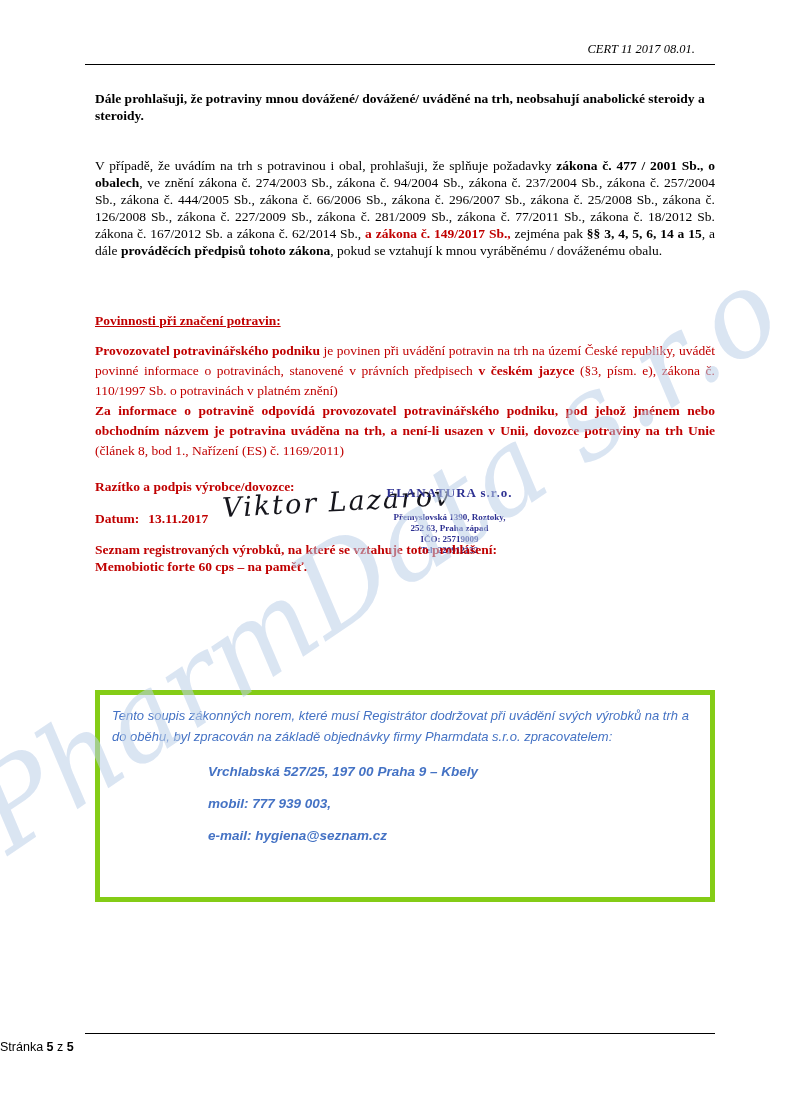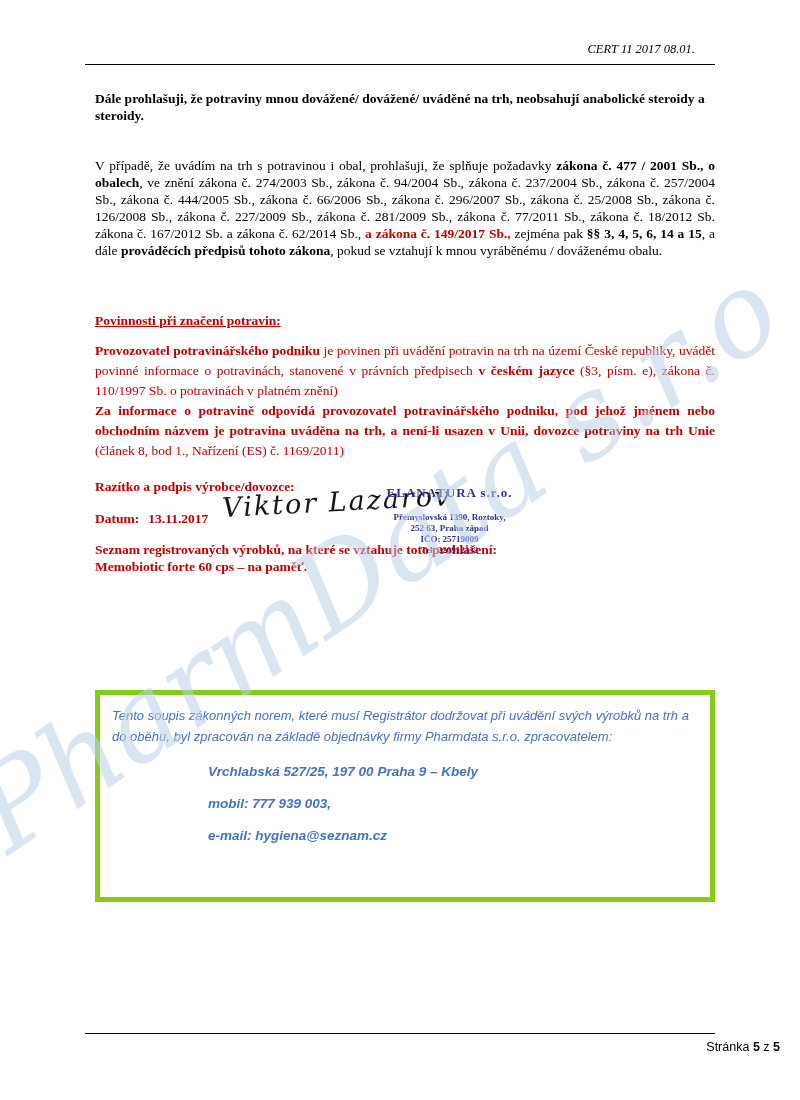--- a/index.html
+++ b/index.html
@@ -37,21 +37,21 @@
 
   .products{position:absolute;top:541px;left:95px;width:620px;color:var(--red,#C00000);
             font-weight:bold;line-height:17px;}
 
   .note-box{position:absolute;top:690px;left:95px;width:620px;height:212px;border:5px solid #84cc16;
             box-sizing:border-box;padding:10px 12px;color:var(--note-blue,#4472C4);
             font-family:"Liberation Sans","DejaVu Sans",sans-serif;font-style:italic;}
   .note-intro{font-size:13px;line-height:21px;}
   .note-line{font-weight:bold;font-size:13.5px;margin:17px 0 0 96px;}
 
-  .footer{position:absolute;top:1040px;left:0;width:100%;text-align:right;
+  .footer{position:absolute;top:1040px;left:0;width:100%;text-align:left;
           font-family:"Liberation Sans","DejaVu Sans",sans-serif;font-size:12.5px;color:#000;}
 
   .watermark{position:absolute;top:50%;left:50%;
              transform:translate(-50%,-50%) rotate(-34deg);
              font-family:"DejaVu Serif",serif;font-style:italic;font-size:115px;
              white-space:nowrap;color:var(--watermark-blue,#BDD0E9);opacity:.55;
              pointer-events:none;z-index:5;}
 </style>
 </head>
 <body>

